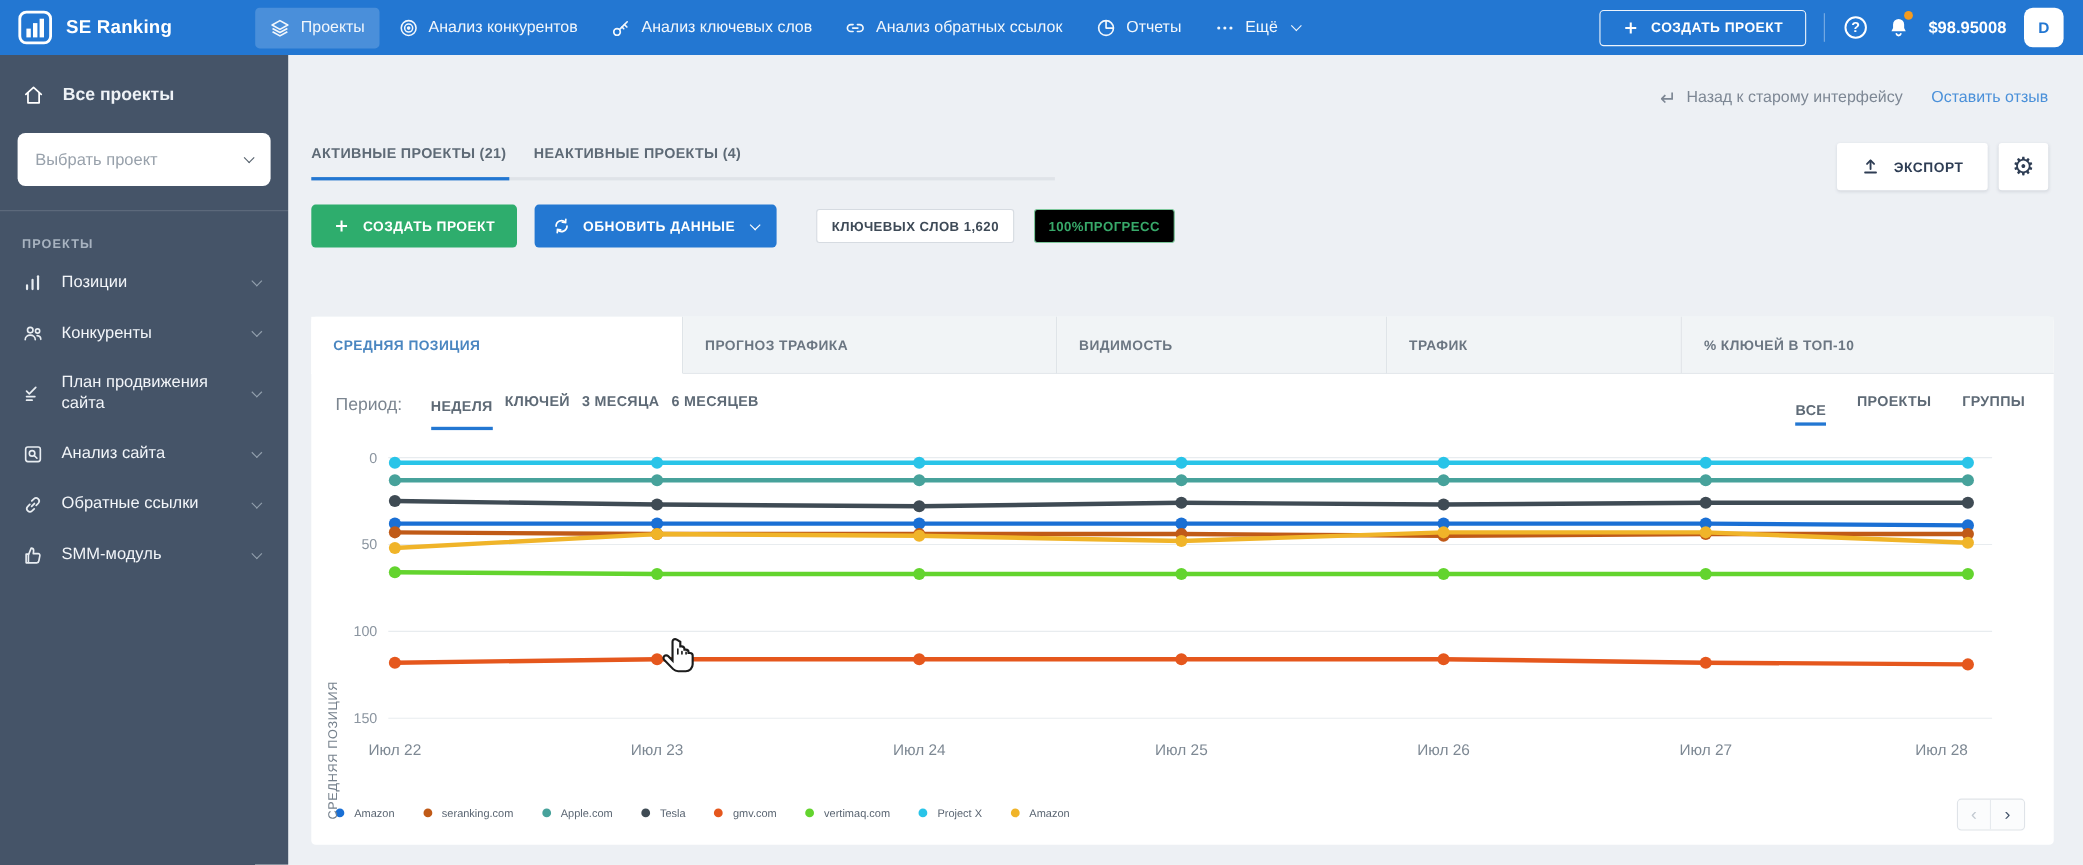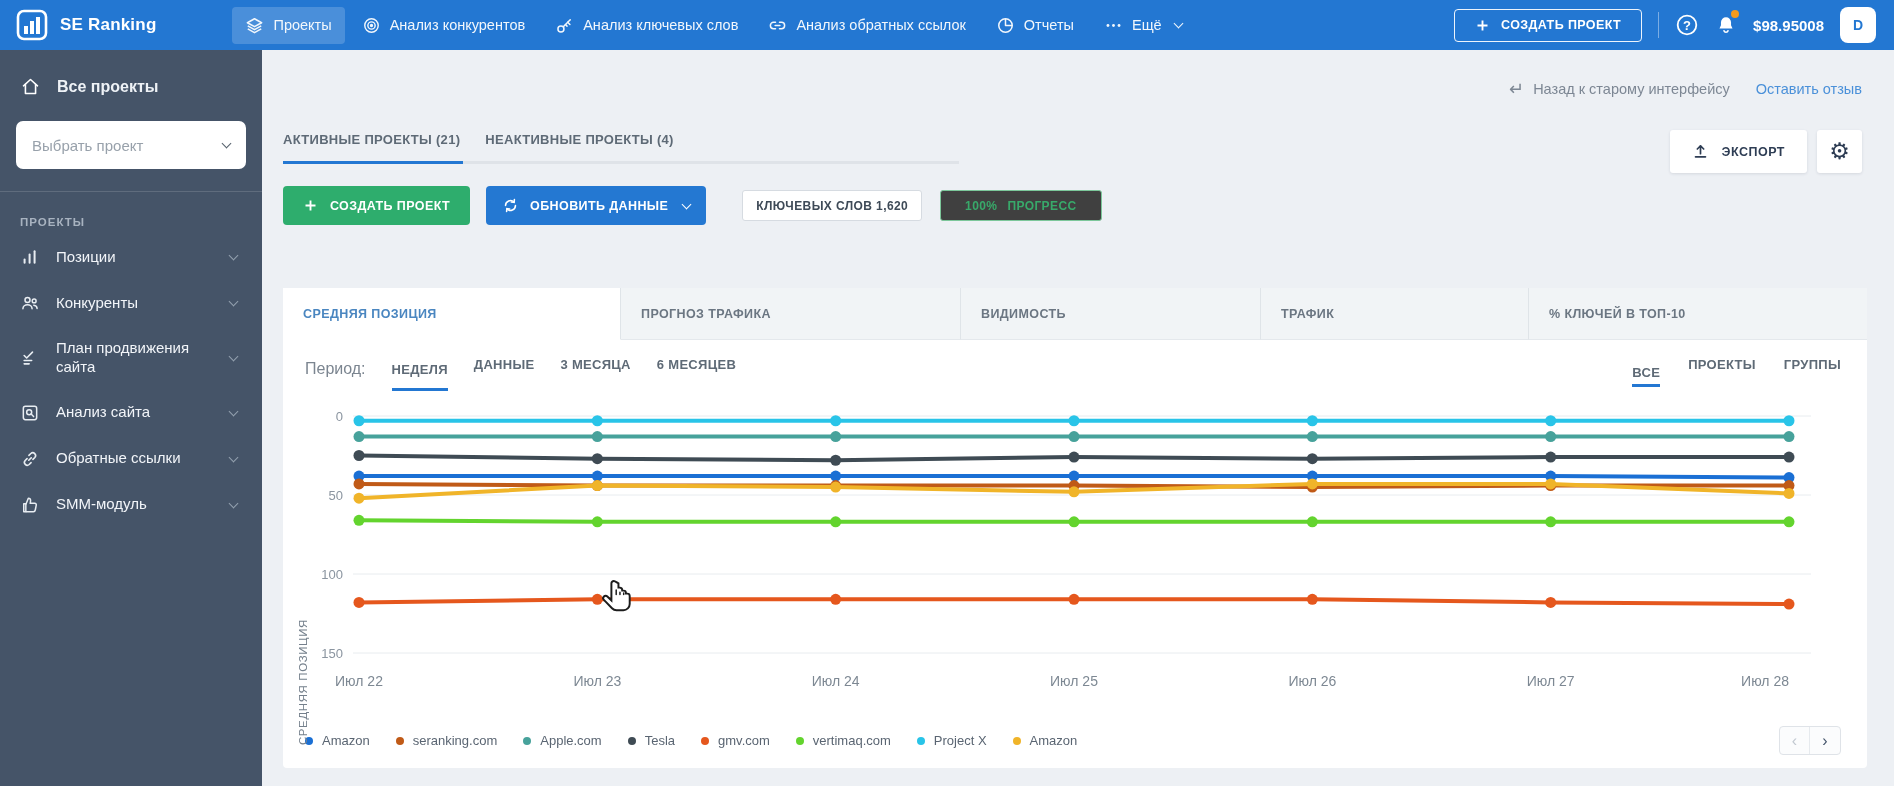--- a/index.html
+++ b/index.html
@@ -50,21 +50,21 @@
   .export-btn{height:43px;background:#fff;border-radius:3px;box-shadow:0 1px 3px rgba(40,50,70,.12);display:flex;align-items:center;gap:13px;padding:0 22px;font-size:12.5px;font-weight:700;letter-spacing:.5px;color:#2e3d54;cursor:pointer}
   .export-btn .icon{color:#2e3d54}
   .gear-btn{width:45px;height:43px;background:#fff;border-radius:3px;box-shadow:0 1px 3px rgba(40,50,70,.12);display:flex;align-items:center;justify-content:center;font-size:23px;color:#2e3d54;cursor:pointer}
 
   .action-row{position:absolute;left:21px;top:136px;display:flex;align-items:center;gap:14px}
   .btn-green{display:flex;align-items:center;gap:12px;background:#2ead6d;color:#fff;border-radius:4px;height:39px;padding:0 20px;font-size:12.5px;font-weight:700;letter-spacing:.4px;cursor:pointer}
   .btn-blue{display:flex;align-items:center;gap:11px;background:#2478d2;color:#fff;border-radius:4px;height:39px;padding:0 16px;font-size:12.5px;font-weight:700;letter-spacing:.4px;cursor:pointer;margin-left:2px}
   .btn-blue .chev{margin-left:4px}
   .chip{height:31px;display:flex;align-items:center;border-radius:3px;font-size:12px;font-weight:700;letter-spacing:.4px}
   .chip-kw{background:#fff;border:1px solid #d6dbe1;color:#3e4a57;padding:0 13px;margin-left:22px}
-  .chip-progress{background:#404040;border:1px solid #7cc79a;color:#38a96a;padding:0 24px;gap:10px;margin-left:4px}
+  .chip-progress{background:#000000;border:1px solid #7cc79a;color:#38a96a;padding:0 12px;gap:0;margin-left:4px}
 
   
   .card{position:absolute;left:21px;top:238px;width:1584px;height:480px;background:#fff;border-radius:4px}
   .chart-tabs{display:flex;height:52px}
   .chart-tab{display:flex;align-items:center;padding-left:20px;font-size:12.5px;font-weight:600;letter-spacing:.4px;color:#6b7682;background:#f1f4f6;border-bottom:1px solid #e4e8ec;border-right:1px solid #dfe4e8;cursor:pointer}
   .chart-tab:last-child{border-right:none}
   .chart-tab.active{background:#fff;border-bottom-color:#fff;color:#4a86c0}
 
   .period-row{display:flex;align-items:center;justify-content:space-between;height:58px;padding:0 26px 0 22px}
   .period-left{display:flex;align-items:center;gap:26px}
@@ -74,21 +74,21 @@
   .scope-group{display:flex;align-items:center;gap:28px}
   .scope-opt{font-size:13px;font-weight:600;letter-spacing:.3px;color:#5e6a76;padding-bottom:6px;border-bottom:3px solid transparent;cursor:pointer}
   .scope-opt.active{border-bottom-color:#2377d2;margin-bottom:-14px;padding-bottom:4px}
 
   .chart-wrap{position:relative;height:316px}
   .ylabel{position:absolute;left:14px;top:50%;transform:translateY(-50%) ;writing-mode:vertical-rl;text-orientation:mixed;rotate:180deg;font-size:11.5px;letter-spacing:.6px;color:#75808c;white-space:nowrap}
   .chart-svg{position:absolute;left:30px;top:0}
 
   .legend-row{display:flex;align-items:center;justify-content:space-between;padding:12px 26px 0 22px}
   .legend{display:flex;align-items:center;gap:26px}
-  .legend-item{display:flex;align-items:center;gap:9px;font-size:13px;color:#5a6572;cursor:pointer}
+  .legend-item{display:flex;gap:9px;font-size:10px;color:#5a6572;cursor:pointer}
   .legend-dot{width:8px;height:8px;border-radius:50%}
   .pager{display:flex;border:1px solid #dfe3e8;border-radius:4px;overflow:hidden;background:#fbfcfd}
   .pager-btn{width:30px;height:27px;display:flex;align-items:center;justify-content:center;font-size:16px;cursor:pointer}
   .pager-prev{color:#c2c9d1;border-right:1px solid #e6eaee}
   .pager-next{color:#46566c}
 
   .cursor-hand{position:absolute;left:600px;top:578px;z-index:50;pointer-events:none}
 </style>
 </head>
 <body>
@@ -343,23 +343,23 @@
         <div class="chart-tab active" style="flex: 0 0 338px;">СРЕДНЯЯ ПОЗИЦИЯ</div>
         <div class="chart-tab" style="flex: 0 0 340px;">ПРОГНОЗ ТРАФИКА</div>
         <div class="chart-tab" style="flex: 0 0 300px;">ВИДИМОСТЬ</div>
         <div class="chart-tab" style="flex: 0 0 268px;">ТРАФИК</div>
         <div class="chart-tab" style="flex: 1 1 auto;">% КЛЮЧЕЙ В ТОП-10</div>
       </div>
 
     <div class="period-row">
       <div class="period-left">
         <span class="period-label">Период:</span>
-        <span id="period-opts" style="display:flex;gap:26px;align-items:center">
+        <span id="period-opts" style="display:flex;gap:11px;align-items:center">
             <span class="period-opt active">НЕДЕЛЯ</span>
-            <span class="period-opt">ДАННЫЕ</span>
+            <span class="period-opt">КЛЮЧЕЙ</span>
             <span class="period-opt">3 МЕСЯЦА</span>
             <span class="period-opt">6 МЕСЯЦЕВ</span>
           </span>
       </div>
       <div class="scope-group" id="scope-opts">
           <span class="scope-opt active">ВСЕ</span>
           <span class="scope-opt">ПРОЕКТЫ</span>
           <span class="scope-opt">ГРУППЫ</span>
         </div>
     </div>

